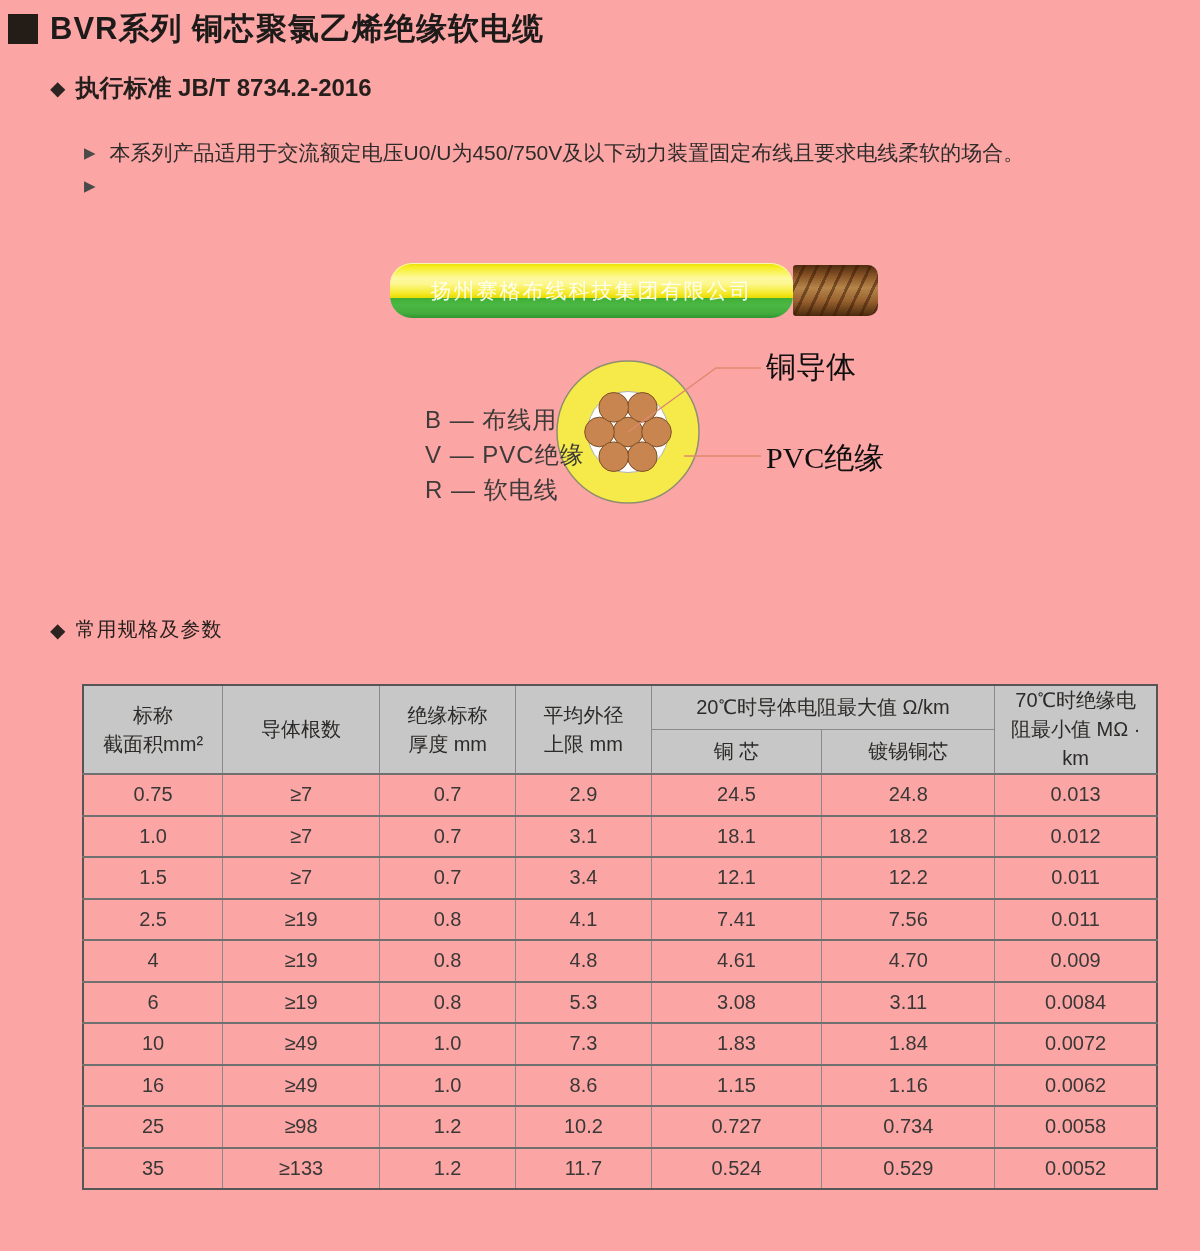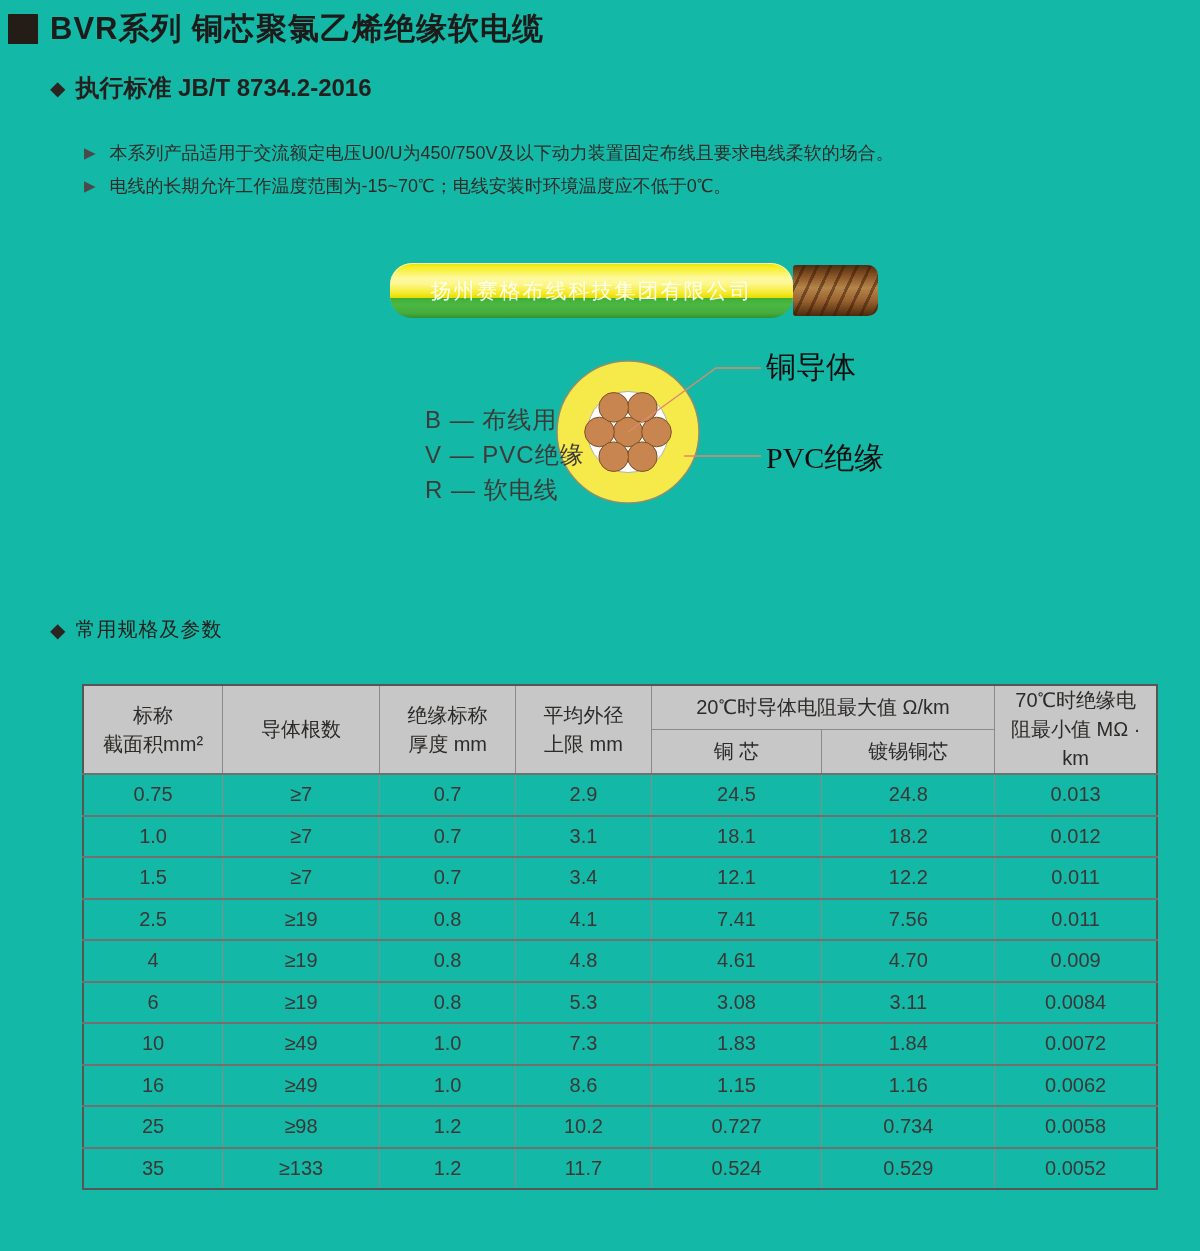--- a/index.html
+++ b/index.html
@@ -1,34 +1,34 @@
 <!DOCTYPE html>
 <html><head>
 <meta charset="utf-8">
 <style>
   html,body { margin:0; padding:0; background:#ffffff; }
   .page {
-    position:relative; width:1200px; height:1251px; background:#14b8a6;
+    position:relative; width:1200px; height:1251px; background:#fca5a5;
     font-family:"Liberation Sans", sans-serif; overflow:hidden;
   }
 
   
   .title-row { position:absolute; left:8px; top:8px; display:flex; align-items:center; gap:12px; }
   .title-square { width:30px; height:30px; background:#241c16; }
   .title-text { font-size:31px; font-weight:bold; color:#1d1b19; letter-spacing:1px; }
 
   .subtitle-row { position:absolute; left:50px; top:72px; display:flex; align-items:center; gap:10px; }
   .diamond { color:#2b2420; font-size:20px; line-height:1; }
   .subtitle-text { font-size:24px; font-weight:bold; color:#241f1c; }
 
   
   .features { position:absolute; left:84px; top:141px; }
   .feature-row { display:flex; align-items:flex-start; gap:14px; height:33px; }
   .tri { color:#4a4a4a; font-size:15px; line-height:24px; }
-  .feature-text { font-size:18px; color:#2e2c2a; line-height:24px; }
+  .feature-text { font-size:21px; color:#2e2c2a; line-height:24px; }
 
   
   .cable-body {
     position:absolute; left:390px; top:263px; width:403px; height:55px;
     background:linear-gradient(180deg,
       #e9de00 0%, #f6ee22 7%, #fdf9a0 28%, #fcf78e 38%,
       #f5e92a 55%, #e9dd05 62%, #e9dd05 63%,
       #3fae35 64%, #4cb844 76%, #43ab3b 92%, #2f9330 100%);
     box-shadow: inset 0 1px 0 rgba(255,255,255,0.7);
     border-radius: 22px;
@@ -94,21 +94,20 @@
     <span class="subtitle-text">执行标准 JB/T 8734.2-2016</span>
   </div>
 
   <div class="features">
     <div class="feature-row">
       <span class="tri">▶</span>
       <span class="feature-text">本系列产品适用于交流额定电压U0/U为450/750V及以下动力装置固定布线且要求电线柔软的场合。</span>
     </div>
     <div class="feature-row">
       <span class="tri">▶</span>
-      <span class="feature-text">电线的长期允许工作温度范围为-15~70℃；电线安装时环境温度应不低于0℃。</span>
     </div>
   </div>
 
   <div class="cable-body">
     <div class="cable-brand">扬州赛格布线科技集团有限公司</div>
   </div>
   <div class="cable-copper"></div>
 
   <svg class="xsec-svg" width="215" height="170" viewBox="0 0 215 170">
     <circle cx="80" cy="80" r="71" fill="#f6e94a" stroke="#8f8f6e" stroke-width="1.5"></circle>

